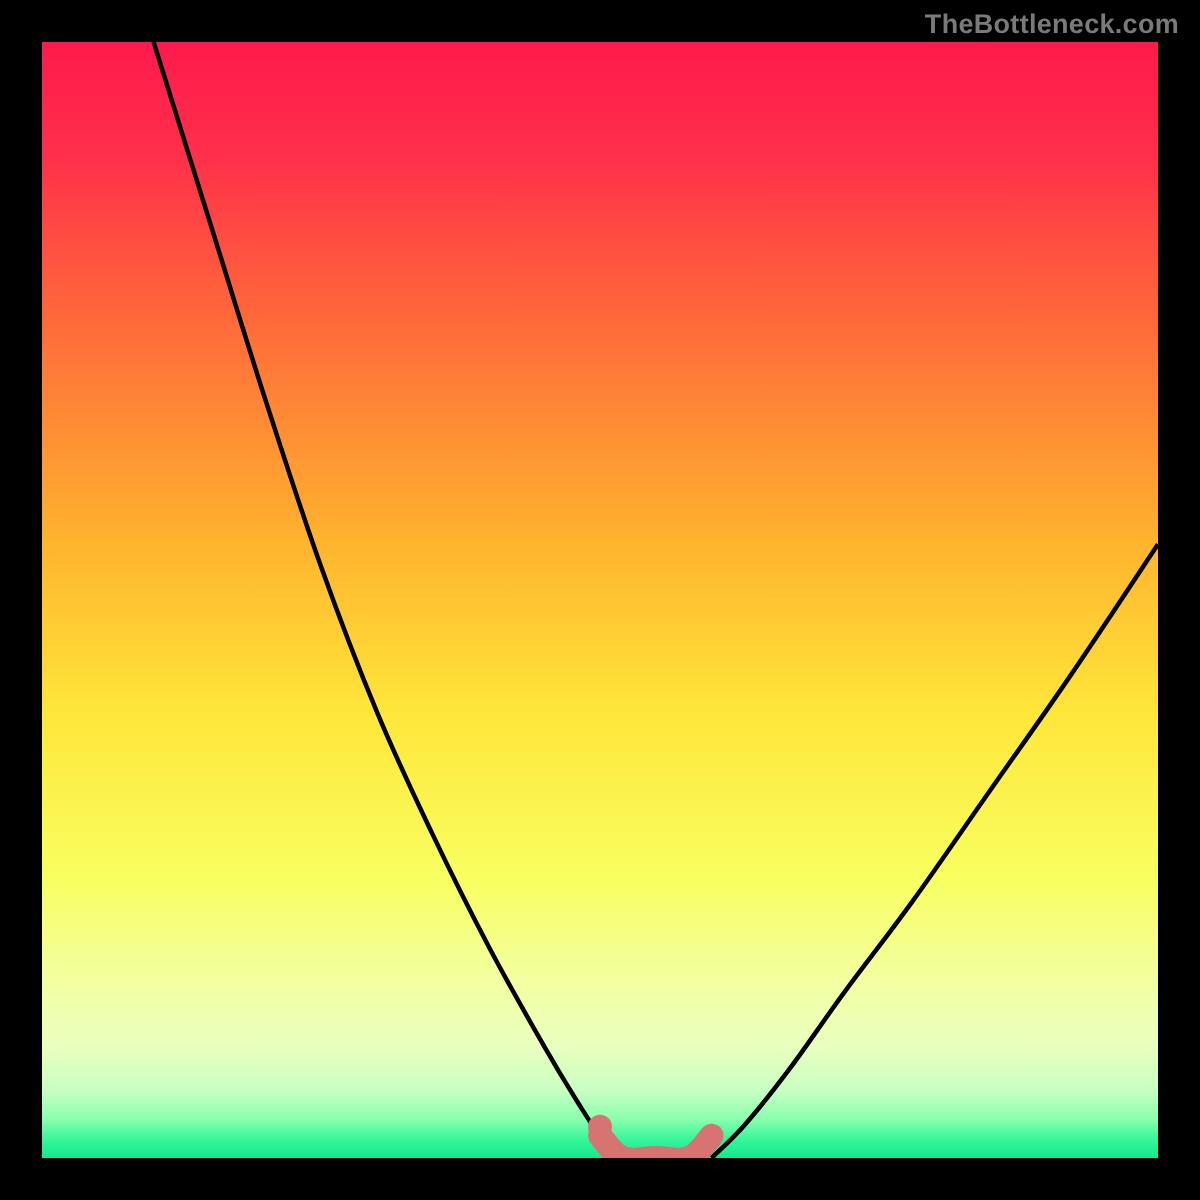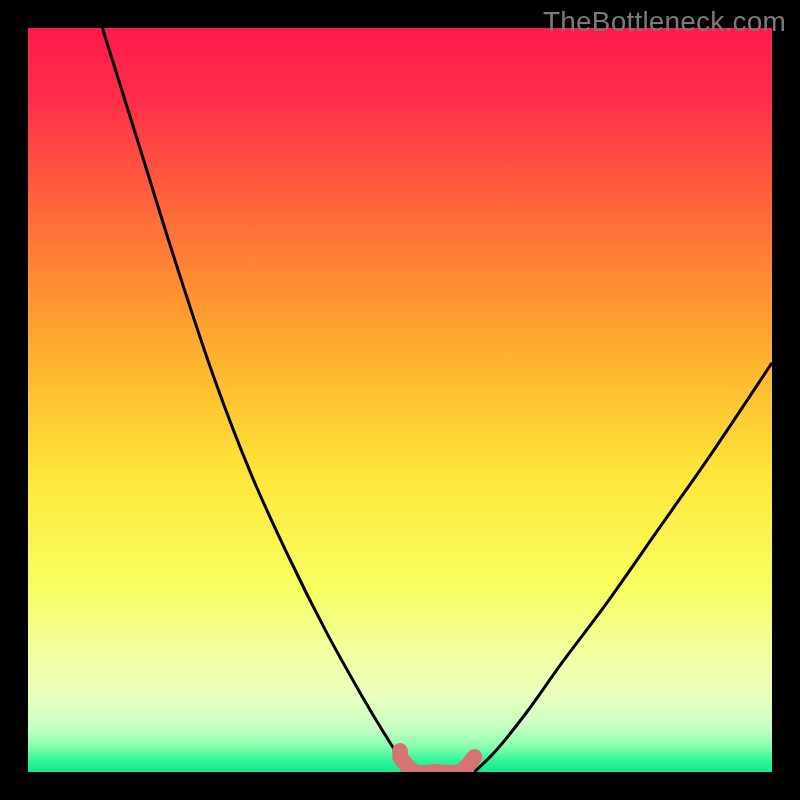--- a/index.html
+++ b/index.html
@@ -17,22 +17,22 @@
     top: 0;
     width: 800px;
     height: 800px;
     background: #000;
   }
   .watermark {
     position: absolute;
     top: 6px;
     right: 14px;
     color: #7a7a7a;
-    font-size: 28px;
-    font-weight: 400;
+    font-size: 18px;
+    font-weight: 700;
     letter-spacing: 0.2px;
     z-index: 10;
   }
   .plot {
     position: absolute;
     left: 28px;
     top: 28px;
     width: 744px;
     height: 744px;
   }

